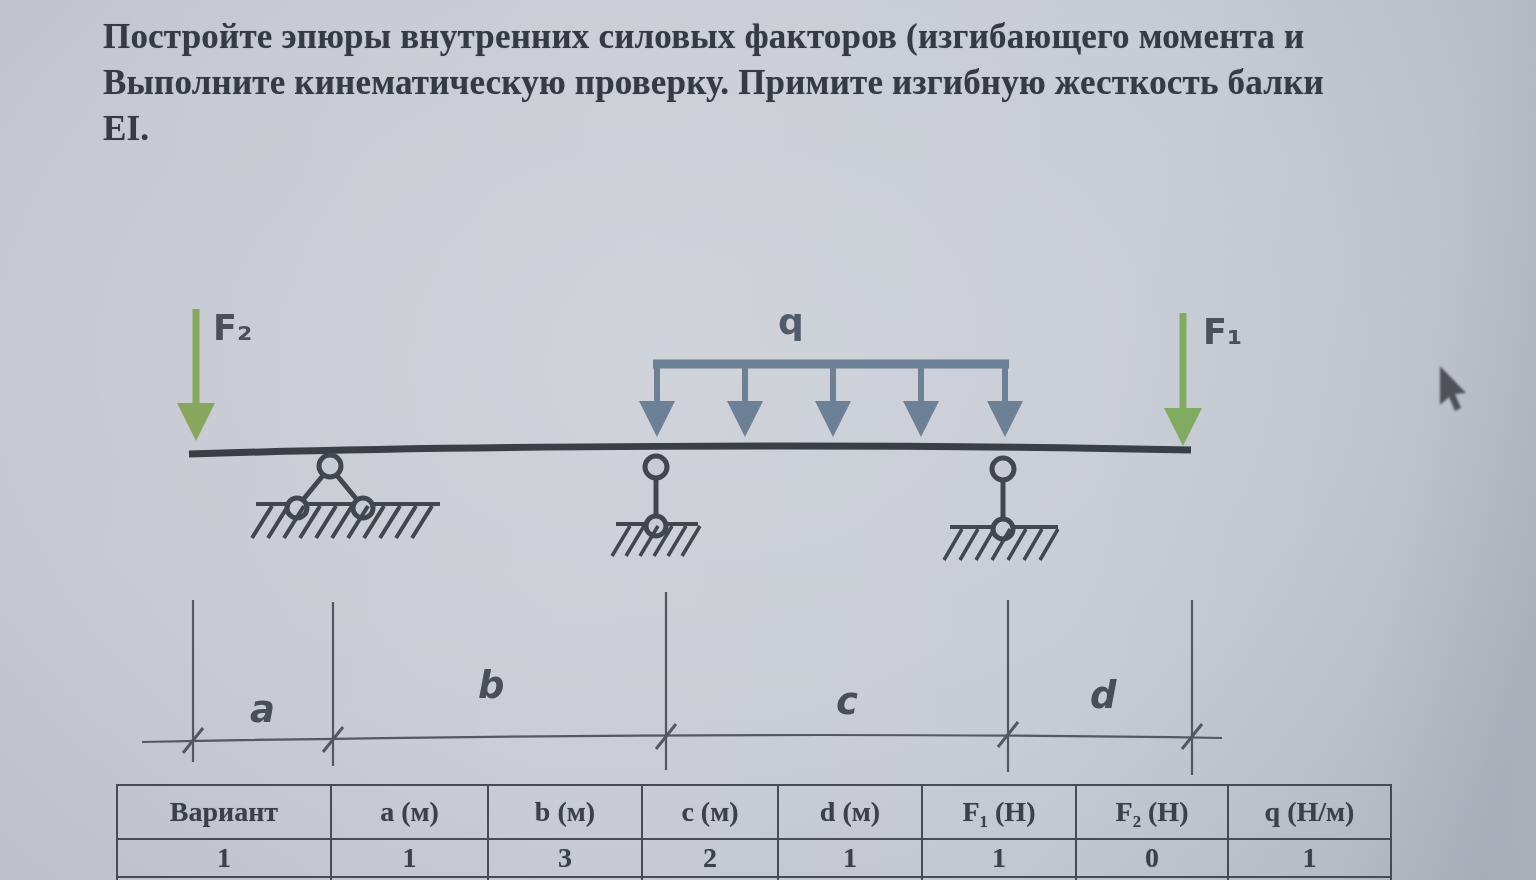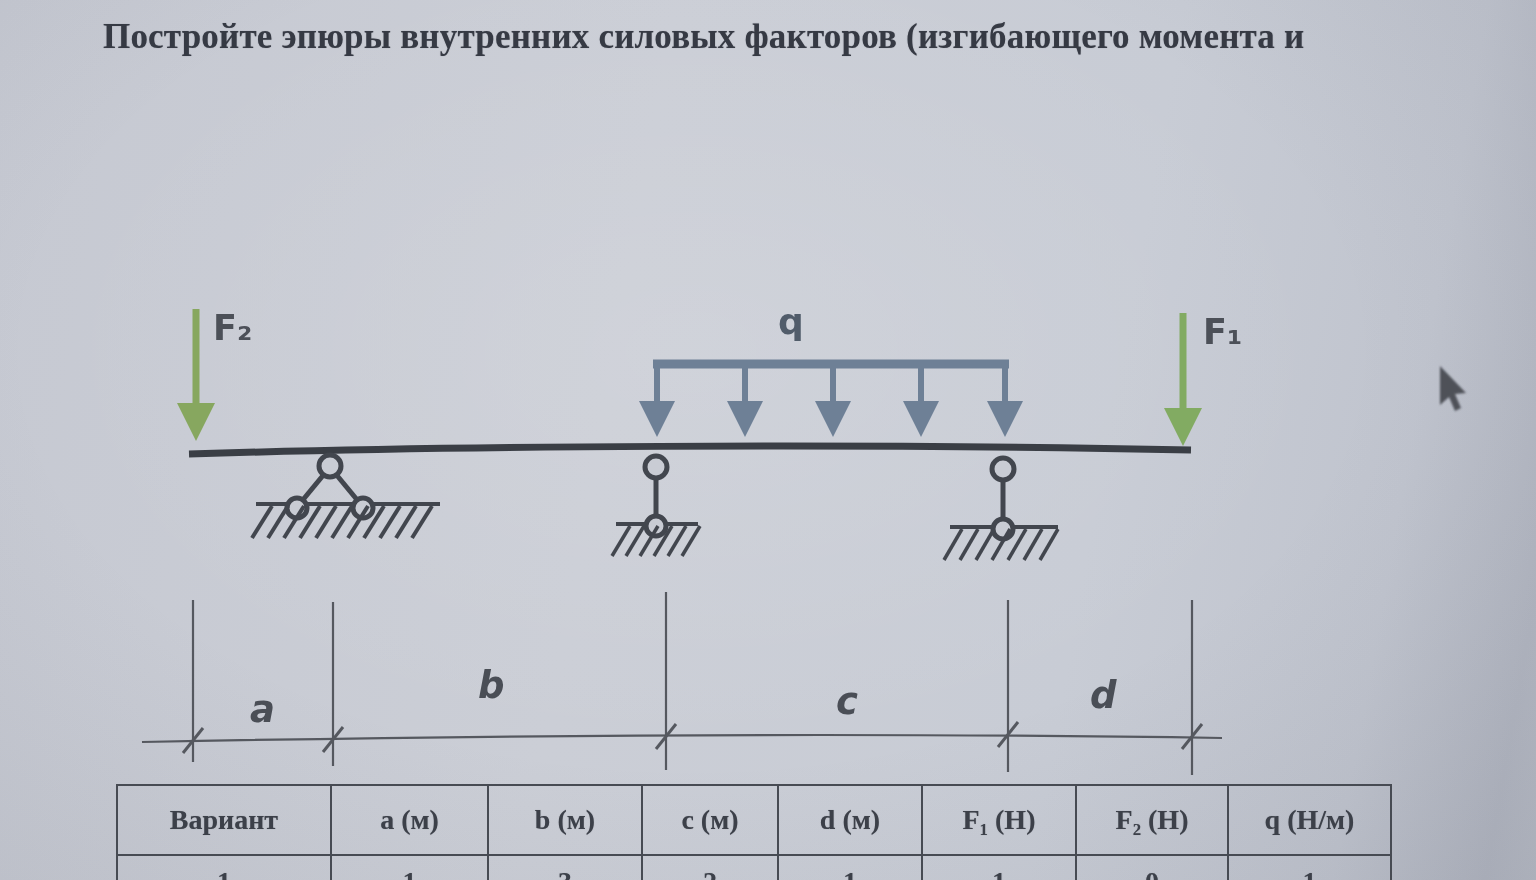--- a/index.html
+++ b/index.html
@@ -29,36 +29,38 @@
     position:absolute;left:116px;top:784px;
     border-collapse:collapse;table-layout:fixed;
     width:1274px;
     font-family:"Liberation Serif","DejaVu Serif",serif;
     font-size:28px;color:#3c4049;font-weight:600;
     text-shadow:0 0 1px rgba(45,50,60,.3);
   }
   table.params td{
     border:2.5px solid #474b53;
     text-align:center;vertical-align:middle;
-    padding:10px;overflow:hidden;
+    padding:2px;overflow:hidden;
   }
   tr.hdr td{height:48px;}
   tr.r1 td{height:30px;font-weight:600;}
   tr.r2 td{height:30px;}
   col.c0{width:214px}col.c1{width:157px}col.c2{width:154px}col.c3{width:136px}
   col.c4{width:144px}col.c5{width:154px}col.c6{width:152px}col.c7{width:163px}
 </style>
 </head>
 <body>
 
 <div class="page">
   <div class="vignette"></div>
 
   <div class="task">
     <div>Постройте эпюры внутренних силовых факторов (изгибающего момента и</div>
+    <div>Выполните кинематическую проверку. Примите изгибную жесткость балки</div>
+    <div>EI.</div>
   </div>
 
   <svg class="diagram" width="1536" height="880" viewBox="0 0 1536 880">
     <defs>
       <filter id="blur1" x="-20%" y="-20%" width="140%" height="140%">
         <feGaussianBlur stdDeviation="0.8"></feGaussianBlur>
       </filter>
     </defs>
 
     <g stroke="#6e8096" fill="#6e8096">

